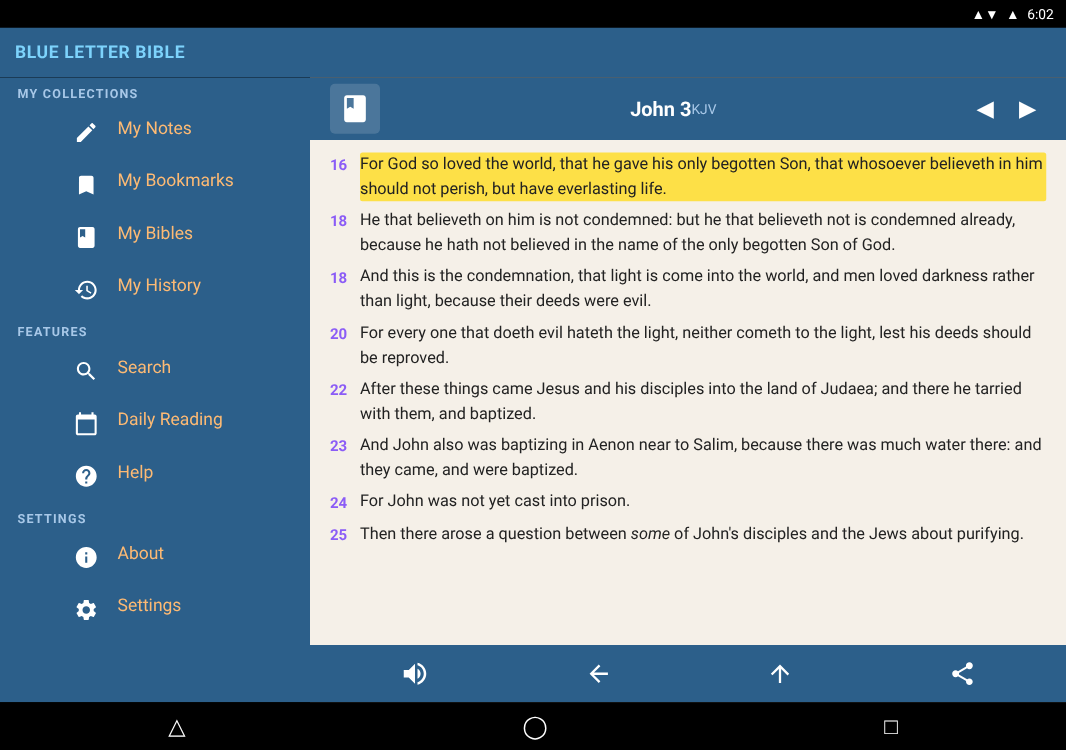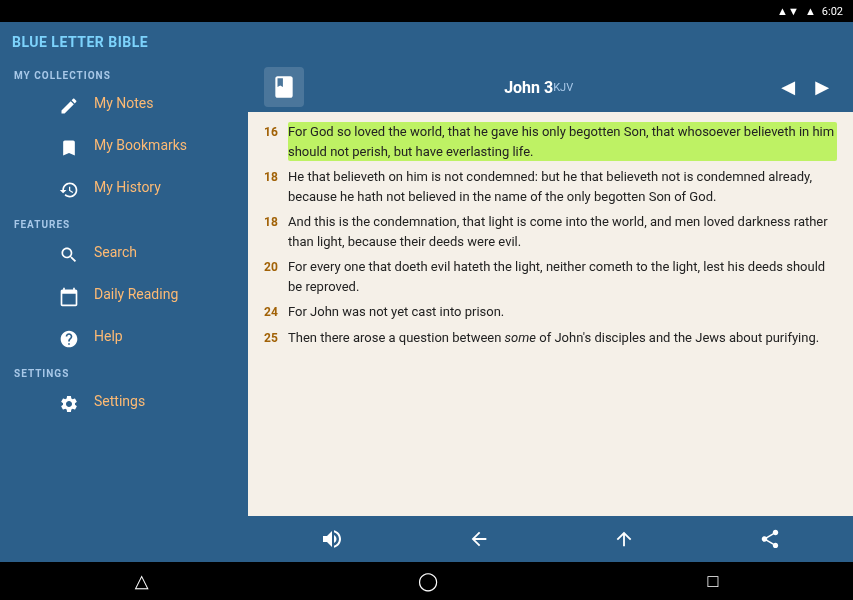--- a/index.html
+++ b/index.html
@@ -146,32 +146,32 @@
     }
 
     .verse {
       display: flex;
       margin-bottom: 6px;
       font-size: 13px;
       line-height: 1.5;
       color: #222;
     }
     .verse-num {
-      color: #a16207;
+      color: #8b5cf6;
       font-weight: bold;
       min-width: 24px;
       flex-shrink: 0;
       font-size: 12px;
       margin-top: 1px;
     }
     .verse-text {
       flex: 1;
     }
     .highlight-red {
-      background: #bef264;
+      background: #fde047;
       border-radius: 2px;
     }
     .italic-word {
       font-style: italic;
     }
 
     
     #bottom-toolbar {
       height: 46px;
       background: #2c5f8a;
@@ -253,20 +253,28 @@
       <div class="sidebar-item">
         <div class="item-icon">
           <svg width="20" height="20" viewBox="0 0 24 24" fill="white">
             <path d="M17 3H7c-1.1 0-1.99.9-1.99 2L5 21l7-3 7 3V5c0-1.1-.9-2-2-2z"></path>
           </svg>
         </div>
         <span>My Bookmarks</span>
       </div>
 
 
+      <div class="sidebar-item">
+        <div class="item-icon">
+          <svg width="20" height="20" viewBox="0 0 24 24" fill="white">
+            <path d="M18 2H6c-1.1 0-2 .9-2 2v16c0 1.1.9 2 2 2h12c1.1 0 2-.9 2-2V4c0-1.1-.9-2-2-2zM6 4h5v8l-2.5-1.5L6 12V4z"></path>
+          </svg>
+        </div>
+        <span>My Bibles</span>
+      </div>
 
       <div class="sidebar-item">
         <div class="item-icon">
           <svg width="20" height="20" viewBox="0 0 24 24" fill="white">
             <path d="M13 3c-4.97 0-9 4.03-9 9H1l3.89 3.89.07.14L9 12H6c0-3.87 3.13-7 7-7s7 3.13 7 7-3.13 7-7 7c-1.93 0-3.68-.79-4.94-2.06l-1.42 1.42C8.27 19.99 10.51 21 13 21c4.97 0 9-4.03 9-9s-4.03-9-9-9zm-1 5v5l4.28 2.54.72-1.21-3.5-2.08V8H12z"></path>
           </svg>
         </div>
         <span>My History</span>
       </div>
 
@@ -294,20 +302,28 @@
         <div class="item-icon">
           <svg width="20" height="20" viewBox="0 0 24 24" fill="white">
             <path d="M12 2C6.48 2 2 6.48 2 12s4.48 10 10 10 10-4.48 10-10S17.52 2 12 2zm1 17h-2v-2h2v2zm2.07-7.75l-.9.92C13.45 12.9 13 13.5 13 15h-2v-.5c0-1.1.45-2.1 1.17-2.83l1.24-1.26c.37-.36.59-.86.59-1.41 0-1.1-.9-2-2-2s-2 .9-2 2H8c0-2.21 1.79-4 4-4s4 1.79 4 4c0 .88-.36 1.68-.93 2.25z"></path>
           </svg>
         </div>
         <span>Help</span>
       </div>
 
       <div class="section-label">SETTINGS</div>
 
+      <div class="sidebar-item">
+        <div class="item-icon">
+          <svg width="20" height="20" viewBox="0 0 24 24" fill="white">
+            <path d="M12 2C6.48 2 2 6.48 2 12s4.48 10 10 10 10-4.48 10-10S17.52 2 12 2zm1 15h-2v-6h2v6zm0-8h-2V7h2v2z"></path>
+          </svg>
+        </div>
+        <span>About</span>
+      </div>
 
       <div class="sidebar-item">
         <div class="item-icon">
           <svg width="20" height="20" viewBox="0 0 24 24" fill="white">
             <path d="M19.14,12.94c0.04-0.3,0.06-0.61,0.06-0.94c0-0.32-0.02-0.64-0.07-0.94l2.03-1.58c0.18-0.14,0.23-0.41,0.12-0.61 l-1.92-3.32c-0.12-0.22-0.37-0.29-0.59-0.22l-2.39,0.96c-0.5-0.38-1.03-0.7-1.62-0.94L14.4,2.81c-0.04-0.24-0.24-0.41-0.48-0.41 h-3.84c-0.24,0-0.43,0.17-0.47,0.41L9.25,5.35C8.66,5.59,8.12,5.92,7.63,6.29L5.24,5.33c-0.22-0.08-0.47,0-0.59,0.22L2.74,8.87 C2.62,9.08,2.66,9.34,2.86,9.48l2.03,1.58C4.84,11.36,4.8,11.69,4.8,12s0.02,0.64,0.07,0.94l-2.03,1.58 c-0.18,0.14-0.23,0.41-0.12,0.61l1.92,3.32c0.12,0.22,0.37,0.29,0.59,0.22l2.39-0.96c0.5,0.38,1.03,0.7,1.62,0.94l0.36,2.54 c0.05,0.24,0.24,0.41,0.48,0.41h3.84c0.24,0,0.44-0.17,0.47-0.41l0.36-2.54c0.59-0.24,1.13-0.56,1.62-0.94l2.39,0.96 c0.22,0.08,0.47,0,0.59-0.22l1.92-3.32c0.12-0.22,0.07-0.47-0.12-0.61L19.14,12.94z M12,15.6c-1.98,0-3.6-1.62-3.6-3.6 s1.62-3.6,3.6-3.6s3.6,1.62,3.6,3.6S13.98,15.6,12,15.6z"></path>
           </svg>
         </div>
         <span>Settings</span>
       </div>
 
@@ -358,21 +374,29 @@
           <span class="verse-num">18</span>
           <span class="verse-text">And this is the condemnation, that light is come into the world, and men loved darkness rather than light, because their deeds were evil.</span>
         </div>
 
         <div class="verse">
           <span class="verse-num">20</span>
           <span class="verse-text">For every one that doeth evil hateth the light, neither cometh to the light, lest his deeds should be reproved.</span>
         </div>
 
 
-
+        <div class="verse">
+          <span class="verse-num">22</span>
+          <span class="verse-text">After these things came Jesus and his disciples into the land of Judaea; and there he tarried with them, and baptized.</span>
+        </div>
+
+        <div class="verse">
+          <span class="verse-num">23</span>
+          <span class="verse-text">And John also was baptizing in Aenon near to Salim, because there was much water there: and they came, and were baptized.</span>
+        </div>
 
         <div class="verse">
           <span class="verse-num">24</span>
           <span class="verse-text">For John was not yet cast into prison.</span>
         </div>
 
         <div class="verse">
           <span class="verse-num">25</span>
           <span class="verse-text">Then there arose a question between <span class="italic-word">some</span> of John's disciples and the Jews about purifying.</span>
         </div>

